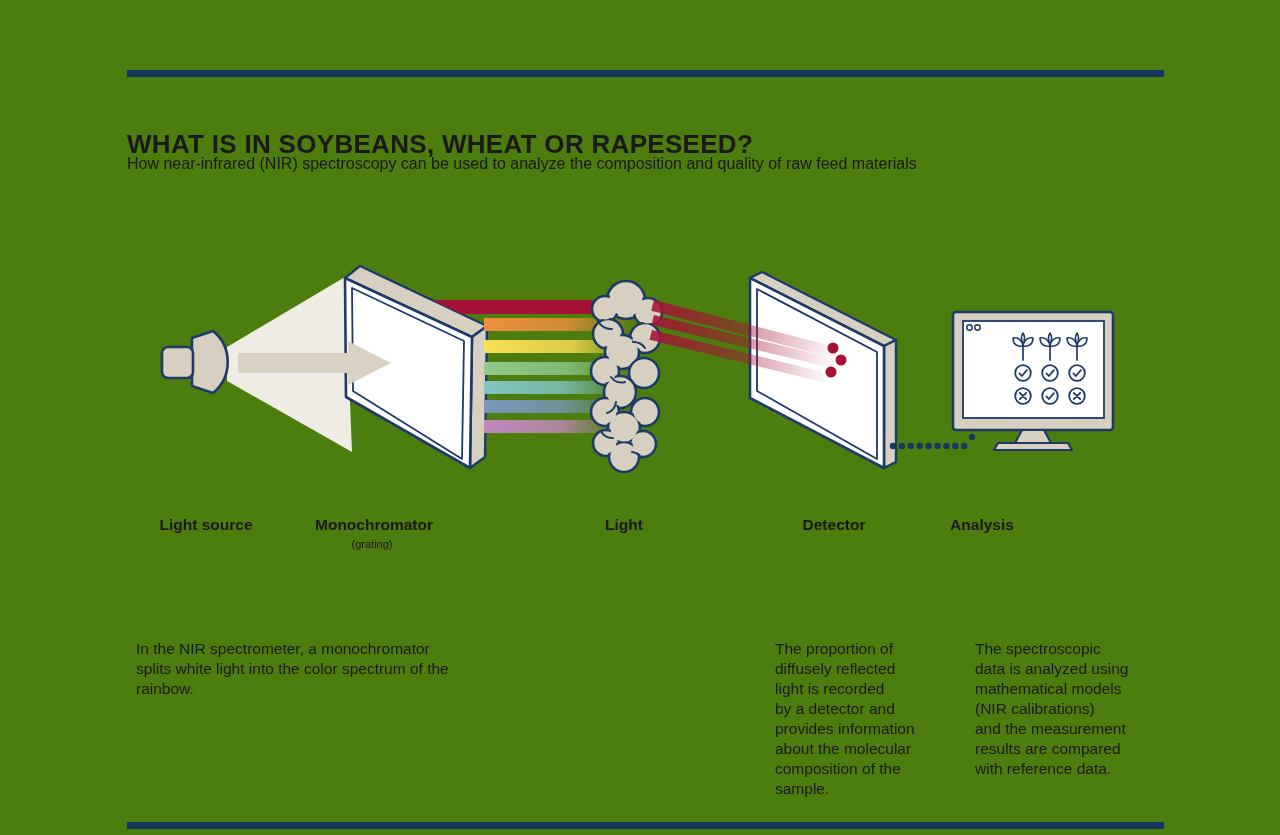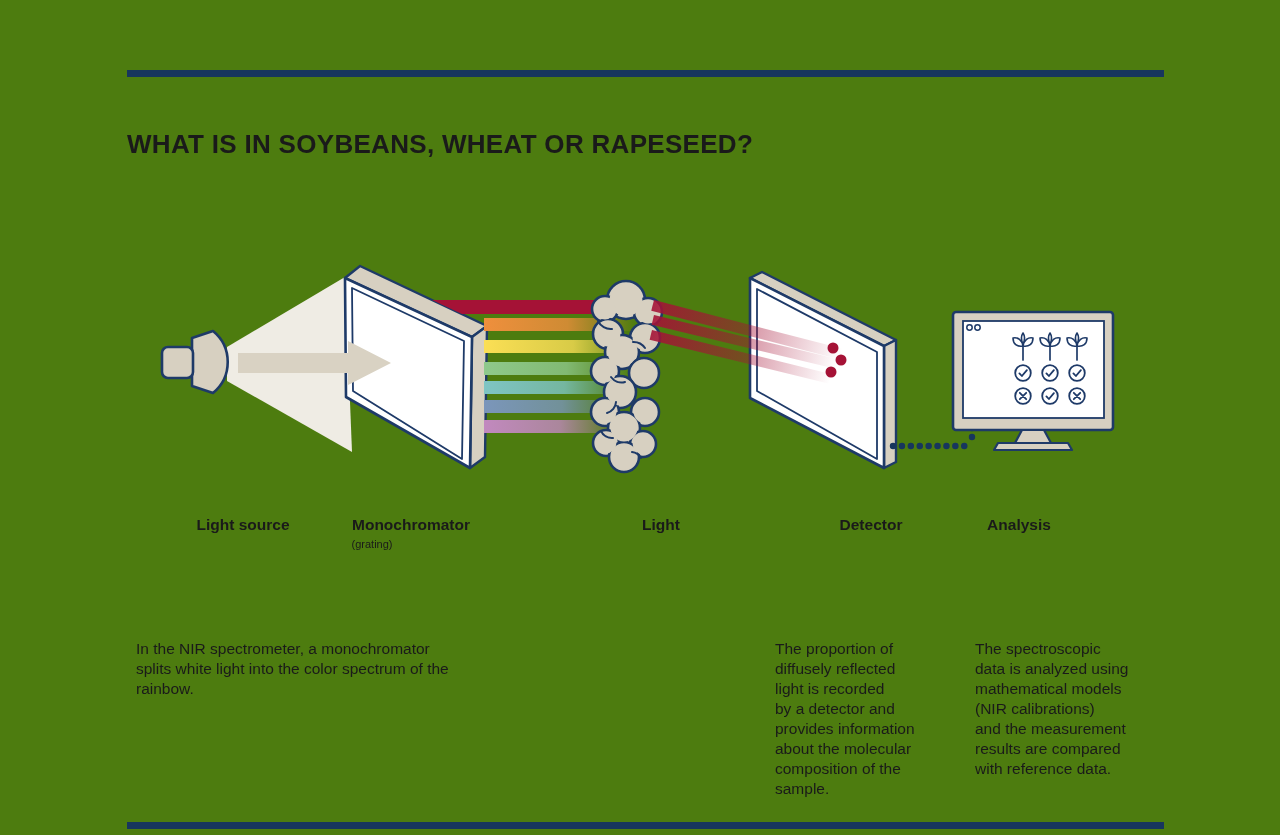--- a/index.html
+++ b/index.html
@@ -15,21 +15,21 @@
     position:absolute;left:127px;top:112px;font-size:26px;font-weight:bold;
     letter-spacing:.3px;color:var(--text,#1a1a1a);white-space:nowrap;
   }
   .subtitle{
     position:absolute;left:127px;top:155px;font-size:16px;color:var(--text,#1a1a1a);
     white-space:nowrap;
   }
   .diagram-svg{position:absolute;left:0;top:0;}
   .stage-label{
     position:absolute;transform:translateX(-50%);font-size:15.5px;font-weight:bold;
-    white-space:nowrap;color:var(--text,#1a1a1a);margin-left:37px;
+    white-space:nowrap;color:var(--text,#1a1a1a);
   }
   .stage-sublabel{
     position:absolute;transform:translateX(-50%);font-size:11px;font-weight:normal;
     white-space:nowrap;color:var(--text,#1a1a1a);
   }
   .desc{
     position:absolute;font-size:15.5px;line-height:20px;white-space:pre-line;
     color:var(--text,#1a1a1a);
     margin-top:47px;
   }
@@ -39,20 +39,21 @@
   .desc.d4{left:975px;top:592px;width:180px;}
 </style>
 </head>
 <body>
 
 <div class="canvas">
 
   <div class="rule top"></div>
 
   <h1 class="title">WHAT IS IN SOYBEANS, WHEAT OR RAPESEED?</h1>
+  <div class="subtitle">How near-infrared (NIR) spectroscopy can be used to analyze the composition and quality of raw feed materials</div>
 
   <svg class="diagram-svg" width="1280" height="835" viewBox="0 0 1280 835" xmlns="http://www.w3.org/2000/svg">
     <defs>
       <linearGradient id="grad-orange">
           <stop offset="0" style="stop-color:var(--c-orange,#ef8f3d)"></stop>
           <stop offset="0.55" style="stop-color:var(--c-orange,#ef8f3d);stop-opacity:.8"></stop>
           <stop offset="1" style="stop-color:var(--c-orange,#ef8f3d);stop-opacity:0"></stop>
         </linearGradient>
       <linearGradient id="grad-yellow">
           <stop offset="0" style="stop-color:var(--c-yellow,#fbdf55)"></stop>

